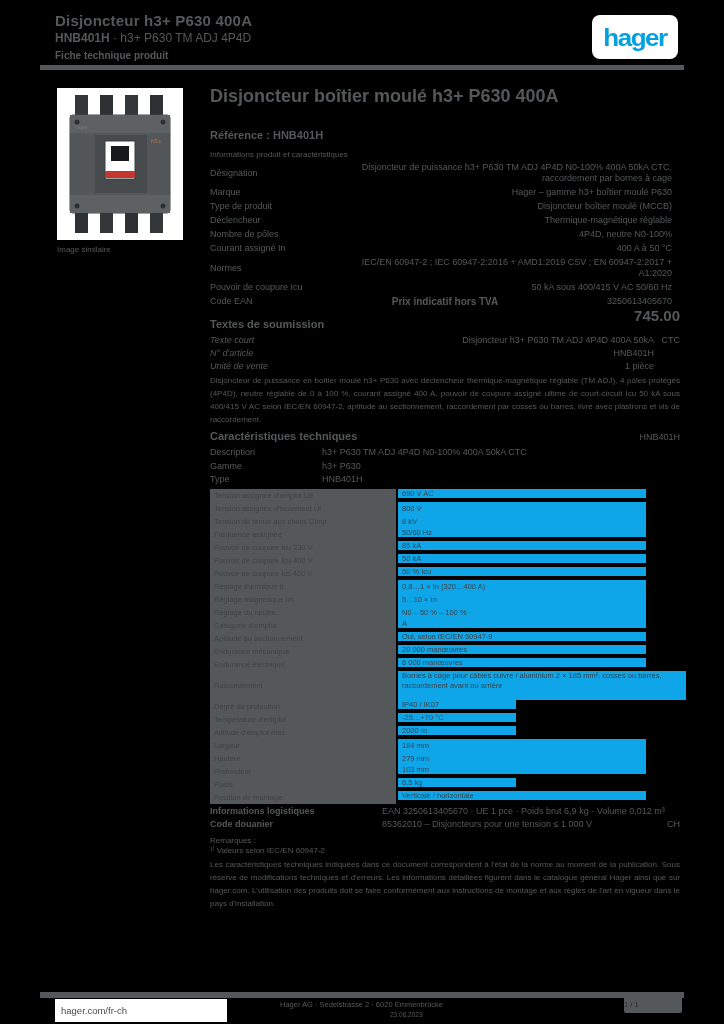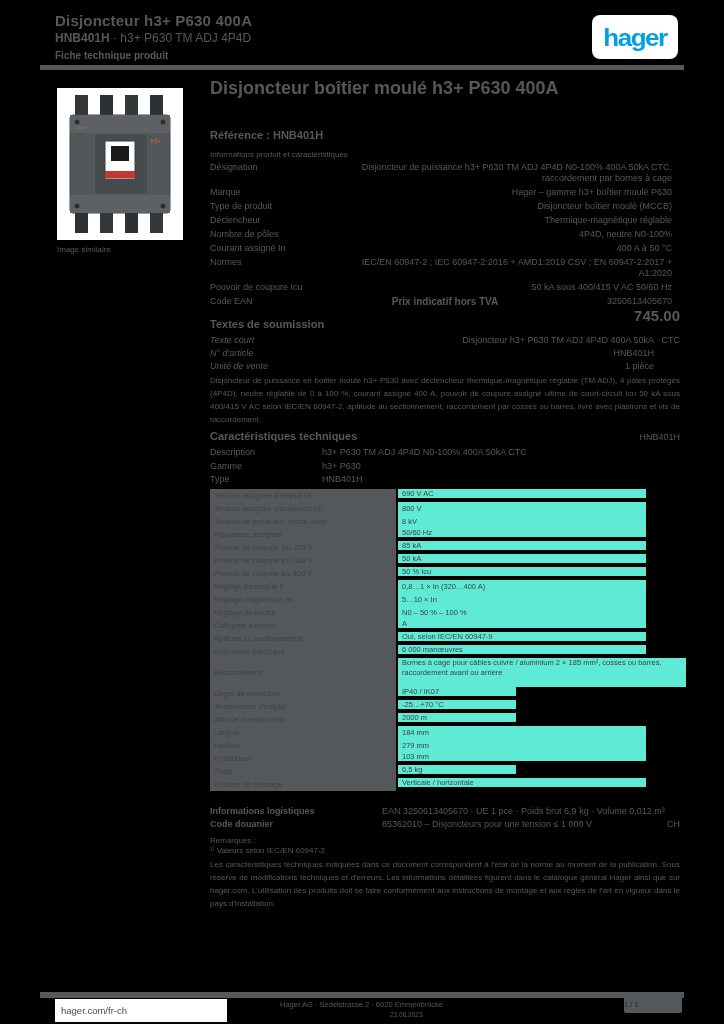--- a/index.html
+++ b/index.html
@@ -13,25 +13,25 @@
   .hdr-meta{left:55px;top:50px;font-size:10px;font-weight:bold;}
   .rule{left:40px;top:65px;width:644px;height:5px;background:#54585a;}
   .logo-box{left:592px;top:15px;width:86px;height:44px;background:#fff;border-radius:8px;
             display:flex;align-items:center;justify-content:center;}
   .logo-text{color:#00a0e1;font-size:26px;font-weight:bold;letter-spacing:-1.5px;transform:scaleY(.95);}
   
   .photo-box{left:57px;top:88px;width:126px;height:152px;background:#fff;display:flex;
              align-items:center;justify-content:center;}
   .caption{left:57px;top:245px;font-size:8px;width:100px;}
   
-  .main-title{left:210px;top:78px;font-size:18px;font-weight:bold;width:470px;}
+  .main-title{left:210px;top:86px;font-size:18px;font-weight:bold;width:470px;}
   .ref-line{left:210px;top:129px;font-size:11px;font-weight:bold;}
   .info-line{left:210px;top:150px;font-size:8px;}
   .kv-wrap{left:210px;top:162px;width:470px;}
-  .kvrow{display:flex;align-items:flex-start;margin-bottom:3px;font-size:9px;line-height:11px;}
+  .kvrow{display:flex;align-items:center;margin-bottom:3px;font-size:9px;line-height:11px;}
   .kvlab{flex:0 0 120px;}
   .kvval{margin-left:auto;text-align:right;max-width:420px;padding-right:8px;}
   .price-row{left:210px;top:296px;width:470px;display:flex;align-items:center;flex-direction:column;}
   .price-lab{font-size:10px;font-weight:bold;}
   .price-val{margin-left:auto;font-size:15px;font-weight:bold;}
   .sec-head{font-size:11px;font-weight:bold;}
   .tender-head{left:210px;top:318px;}
   .tender-rows{left:210px;top:335px;width:470px;}
   .trow{position:relative;display:flex;font-size:9px;line-height:11px;margin-bottom:2px;}
   .trow .tlab{flex:0 0 150px;font-style:italic;}
@@ -43,21 +43,21 @@
   .tech-head-val{margin-left:auto;font-size:9px;}
   .tech-rows{left:210px;top:447px;width:470px;}
   .xrow{display:flex;font-size:9px;line-height:11px;margin-bottom:2.5px;}
   .xrow .xlab{flex:0 0 112px;}
   
   .tbl{left:210px;top:489px;width:470px;}
   .tbl-row{display:flex;}
   .tbl-lab{flex:0 0 178px;background:#54585a;color:#3f4346;font-size:7.5px;line-height:13px;
            padding:0 4px;overflow:hidden;white-space:nowrap;}
   .tbl-valarea{flex:1;padding-left:2px;}
-  .tbl-bar{background:#5eead4;color:#3f4346;font-size:7.5px;line-height:9px;
+  .tbl-bar{background:#0ea5e9;color:#3f4346;font-size:7.5px;line-height:9px;
            padding:0 4px;overflow:hidden;}
   .rh-n{height:13px;} .rh-w{height:29px;}
   .bar-n{width:240px;height:9px;}
   .bar-m{width:240px;height:13px;line-height:13px;}
   .bar-s{width:110px;height:9px;white-space:nowrap;}
   .bar-w{width:280px;height:29px;line-height:10px;padding-top:0;}
   .lab-w{line-height:29px;}
   
   .logi-rows{left:210px;top:806px;width:470px;}
   .lrow{position:relative;display:flex;font-size:9px;line-height:11px;margin-bottom:2px;gap:40px;}
@@ -268,20 +268,26 @@
           <div class="tbl-bar bar-n">A</div>
         </div>
       </div>
       <div class="tbl-row rh-n">
         <div class="tbl-lab">Aptitude au sectionnement</div>
         <div class="tbl-valarea">
           <div class="tbl-bar bar-n">Oui, selon IEC/EN 60947-9</div>
         </div>
       </div>
       <div class="tbl-row rh-n">
+        <div class="tbl-lab">Endurance mécanique</div>
+        <div class="tbl-valarea">
+          <div class="tbl-bar bar-n">20 000 manœuvres</div>
+        </div>
+      </div>
+      <div class="tbl-row rh-n">
         <div class="tbl-lab">Endurance électrique</div>
         <div class="tbl-valarea">
           <div class="tbl-bar bar-n">6 000 manœuvres</div>
         </div>
       </div>
       <div class="tbl-row rh-w">
         <div class="tbl-lab lab-w">Raccordement</div>
         <div class="tbl-valarea">
           <div class="tbl-bar bar-w">Bornes à cage pour câbles cuivre / aluminium 2 × 185 mm², cosses ou barres, raccordement avant ou arrière</div>
         </div>

